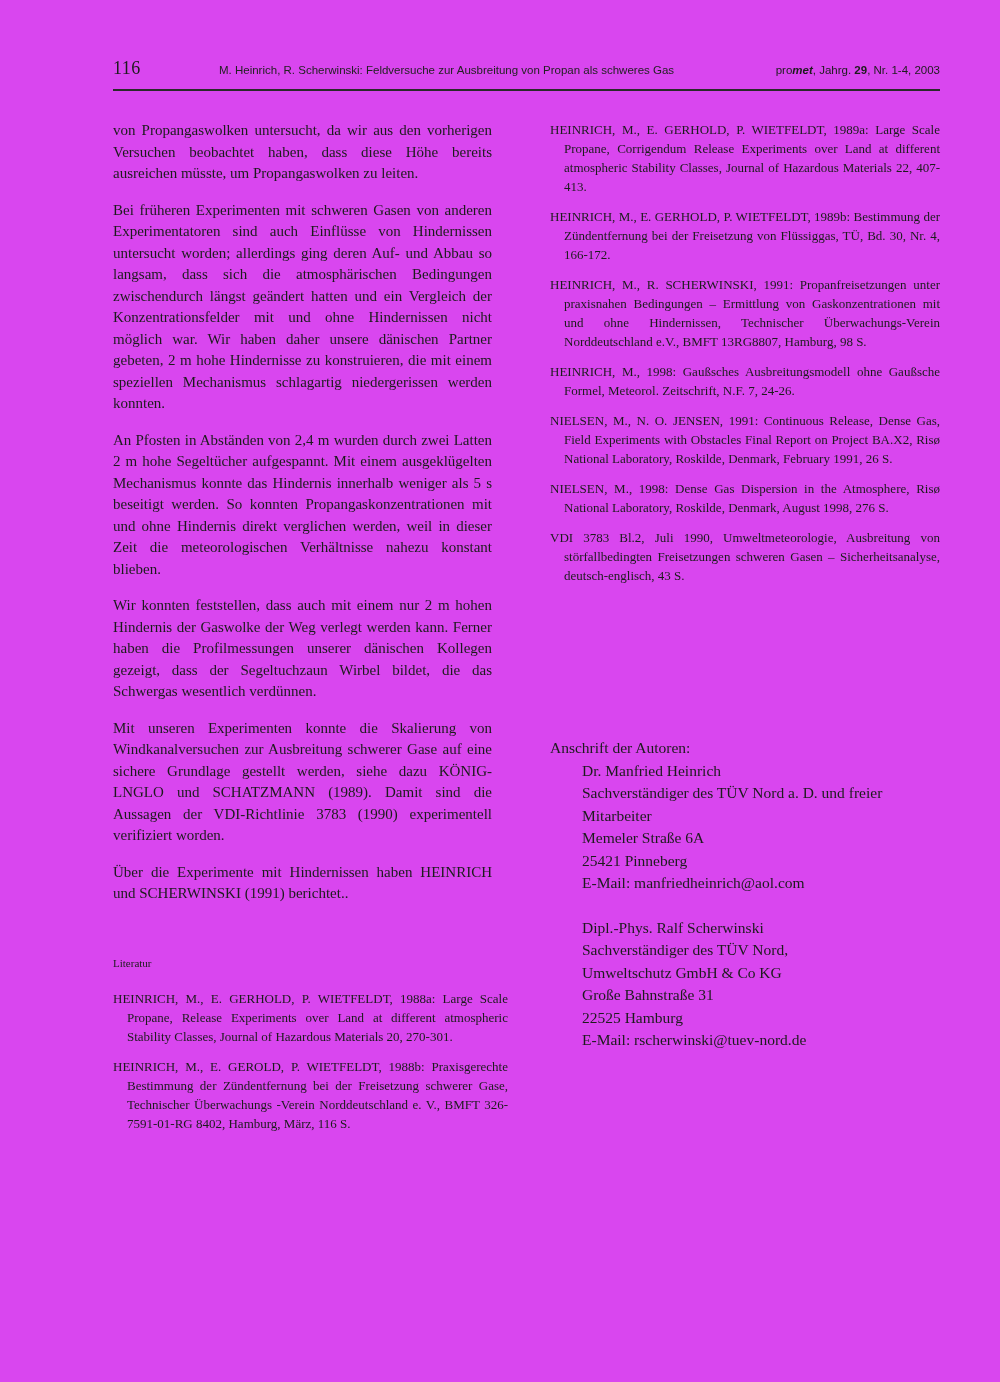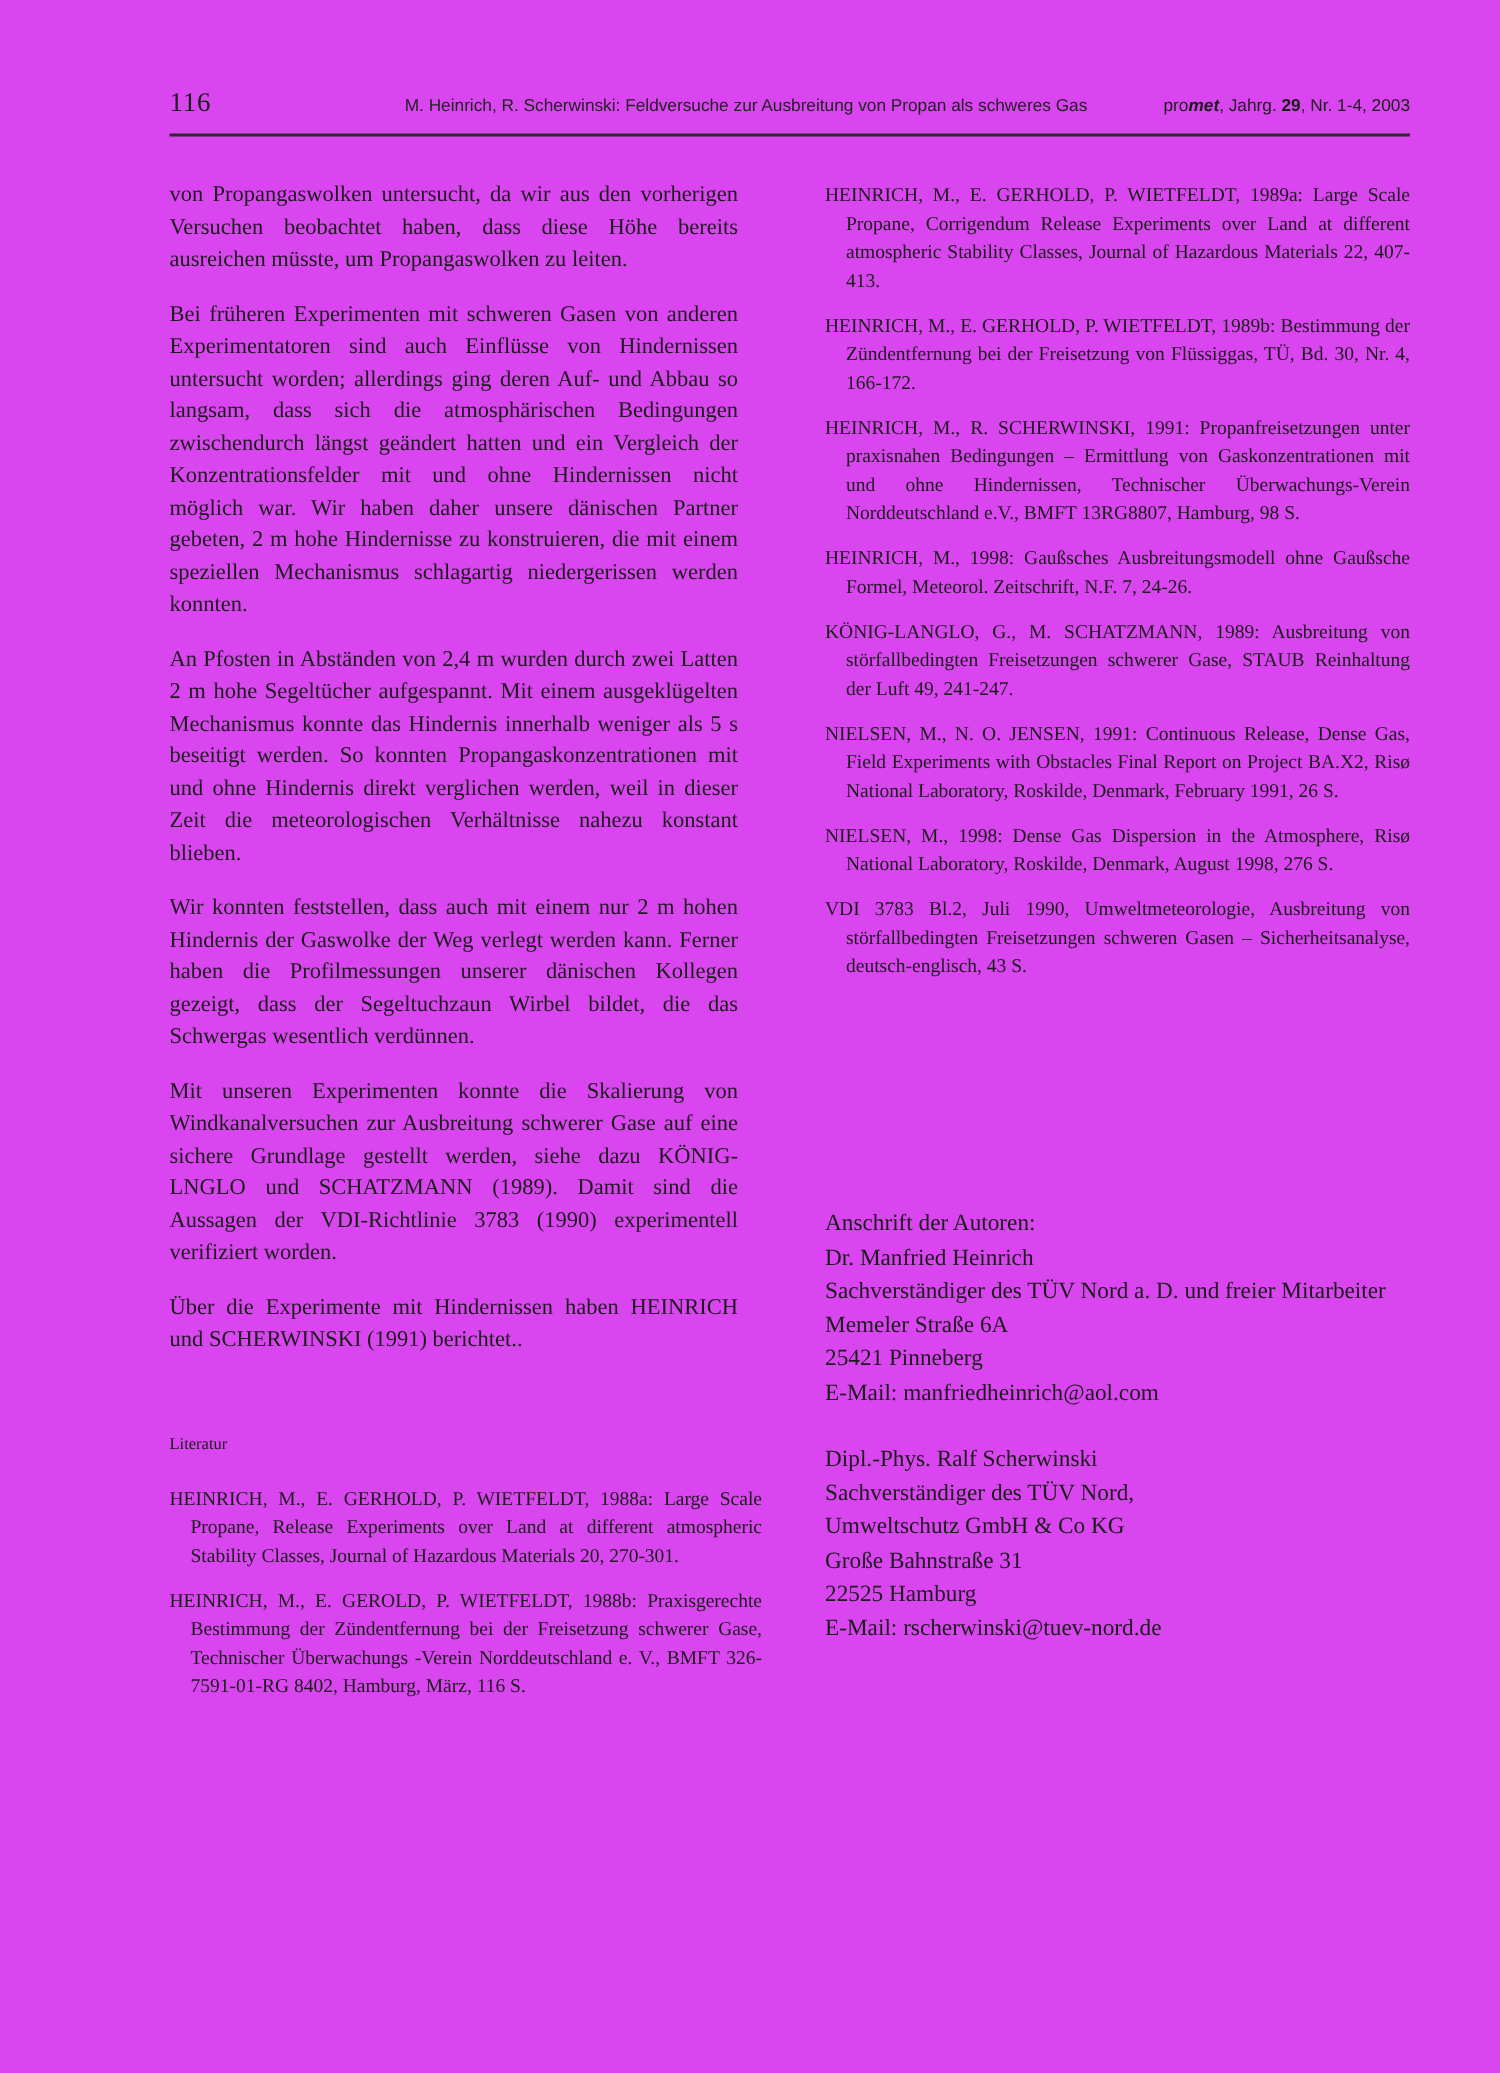--- a/index.html
+++ b/index.html
@@ -31,21 +31,20 @@
     font-size: 18px;
     letter-spacing: 0.5px;
     min-width: 70px;
   }
   .running-title {
     flex: 1;
     font-family: "Liberation Sans", sans-serif;
     font-size: 11.5px;
     color: #222;
     padding-left: 36px;
-    text-align: center;
   }
   .journal-info {
     font-family: "Liberation Sans", sans-serif;
     font-size: 11.5px;
     white-space: nowrap;
     text-align: left;
   }
   .journal-info .brand {
     font-weight: bold;
     font-style: italic;
@@ -87,20 +86,21 @@
   .authors-block {
     margin-top: 152px;
     font-size: 15.5px;
     line-height: 22.5px;
   }
   .authors-heading {
     margin-bottom: 0;
   }
   .author-group {
     margin-bottom: 22px;
+    margin-left: 32px;
   }
   .author-line {
     white-space: normal;
   }
 </style>
 </head>
 <body>
 
 <div class="page">
 
@@ -124,21 +124,20 @@
 
       <p class="ref">HEINRICH, M., E. GERHOLD, P. WIETFELDT, 1988a: Large Scale Propane, Release Experiments over Land at different atmospheric Stability Classes, Journal of Hazardous Materials 20, 270-301.</p>
       <p class="ref">HEINRICH, M., E. GEROLD, P. WIETFELDT, 1988b: Praxisgerechte Bestimmung der Zündentfernung bei der Freisetzung schwerer Gase, Technischer Überwachungs -Verein Norddeutschland e. V., BMFT 326-7591-01-RG 8402, Hamburg, März, 116 S.</p>
     </div>
 
     <div class="col-right">
       <p class="ref">HEINRICH, M., E. GERHOLD, P. WIETFELDT, 1989a: Large Scale Propane, Corrigendum Release Experiments over Land at different atmospheric Stability Classes, Journal of Hazardous Materials 22, 407-413.</p>
       <p class="ref">HEINRICH, M., E. GERHOLD, P. WIETFELDT, 1989b: Bestimmung der Zündentfernung bei der Freisetzung von Flüssiggas, TÜ, Bd. 30, Nr. 4, 166-172.</p>
       <p class="ref">HEINRICH, M., R. SCHERWINSKI, 1991: Propanfreisetzungen unter praxisnahen Bedingungen – Ermittlung von Gaskonzentrationen mit und ohne Hindernissen, Technischer Überwachungs-Verein Norddeutschland e.V., BMFT 13RG8807, Hamburg, 98 S.</p>
       <p class="ref">HEINRICH, M., 1998: Gaußsches Ausbreitungsmodell ohne Gaußsche Formel, Meteorol. Zeitschrift, N.F. 7, 24-26.</p>
-      <p class="ref">KÖNIG-LANGLO, G., M. SCHATZMANN, 1989: Ausbreitung von störfallbedingten Freisetzungen schwerer Gase, STAUB Reinhaltung der Luft 49, 241-247.</p>
       <p class="ref">NIELSEN, M., N. O. JENSEN, 1991: Continuous Release, Dense Gas, Field Experiments with Obstacles Final Report on Project BA.X2, Risø National Laboratory, Roskilde, Denmark, February 1991, 26 S.</p>
       <p class="ref">NIELSEN, M., 1998: Dense Gas Dispersion in the Atmosphere, Risø National Laboratory, Roskilde, Denmark, August 1998, 276 S.</p>
       <p class="ref">VDI 3783 Bl.2, Juli 1990, Umweltmeteorologie, Ausbreitung von störfallbedingten Freisetzungen schweren Gasen – Sicherheitsanalyse, deutsch-englisch, 43 S.</p>
 
       <div class="authors-block">
         <div class="author-line authors-heading">Anschrift der Autoren:</div>
 
         <div class="author-group">
           <div class="author-line">Dr. Manfried Heinrich</div>
           <div class="author-line">Sachverständiger des TÜV Nord a. D. und freier Mitarbeiter</div>

